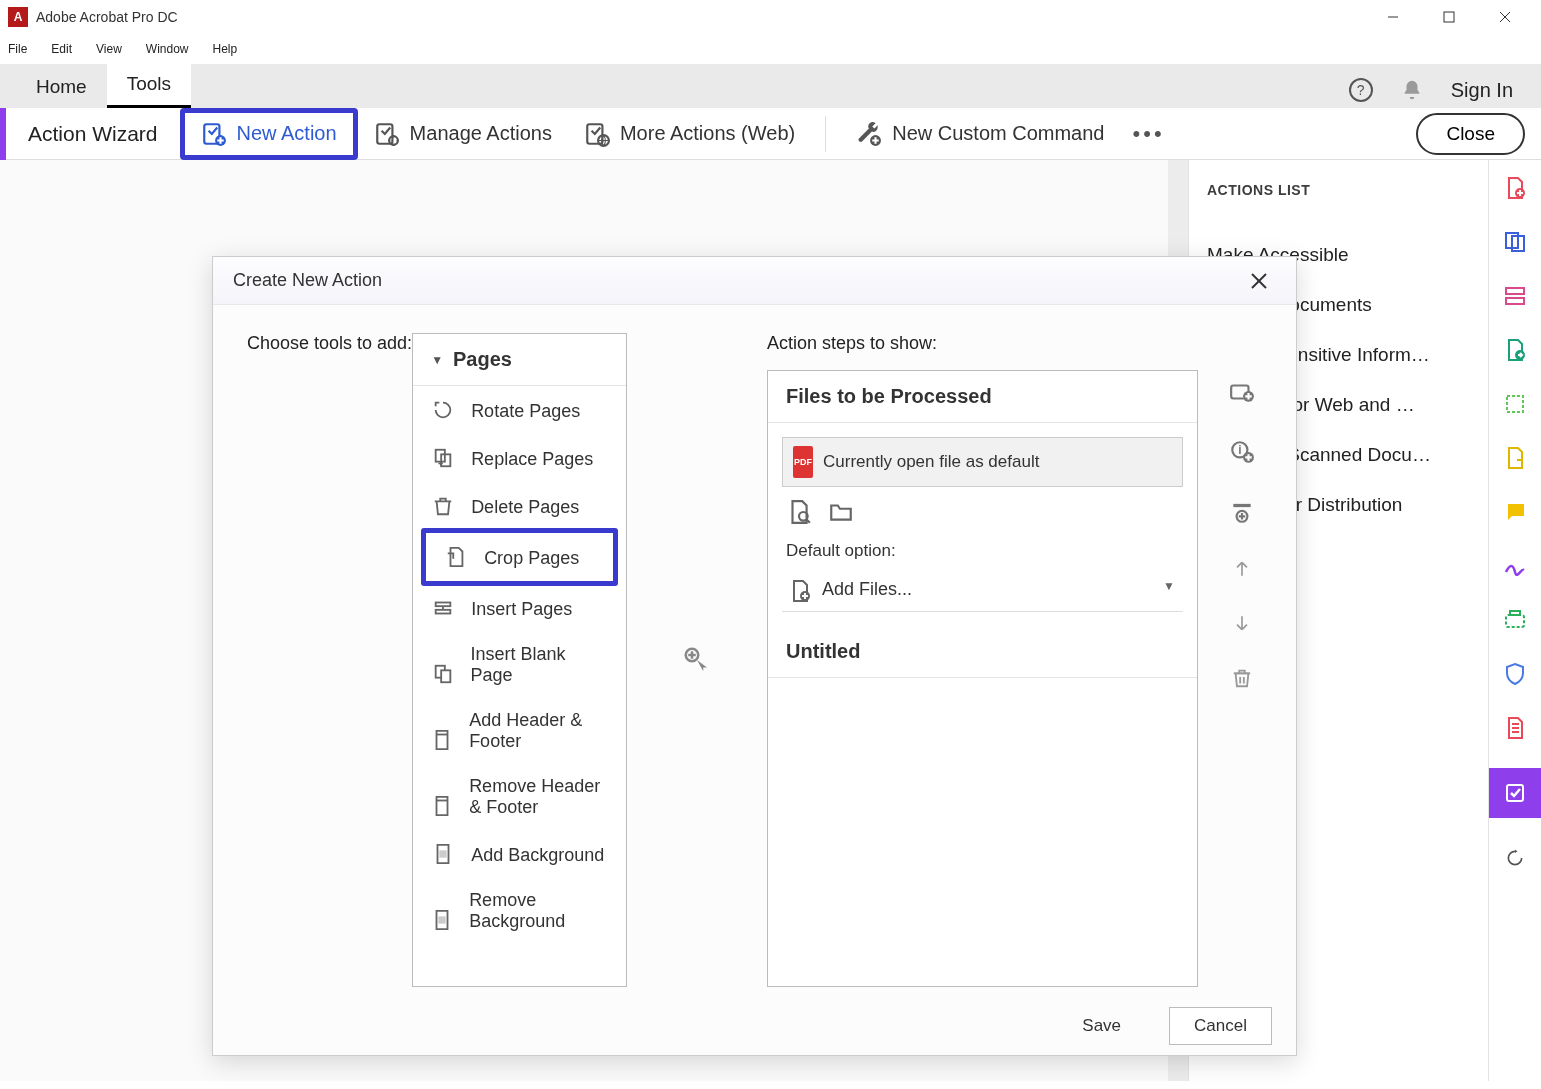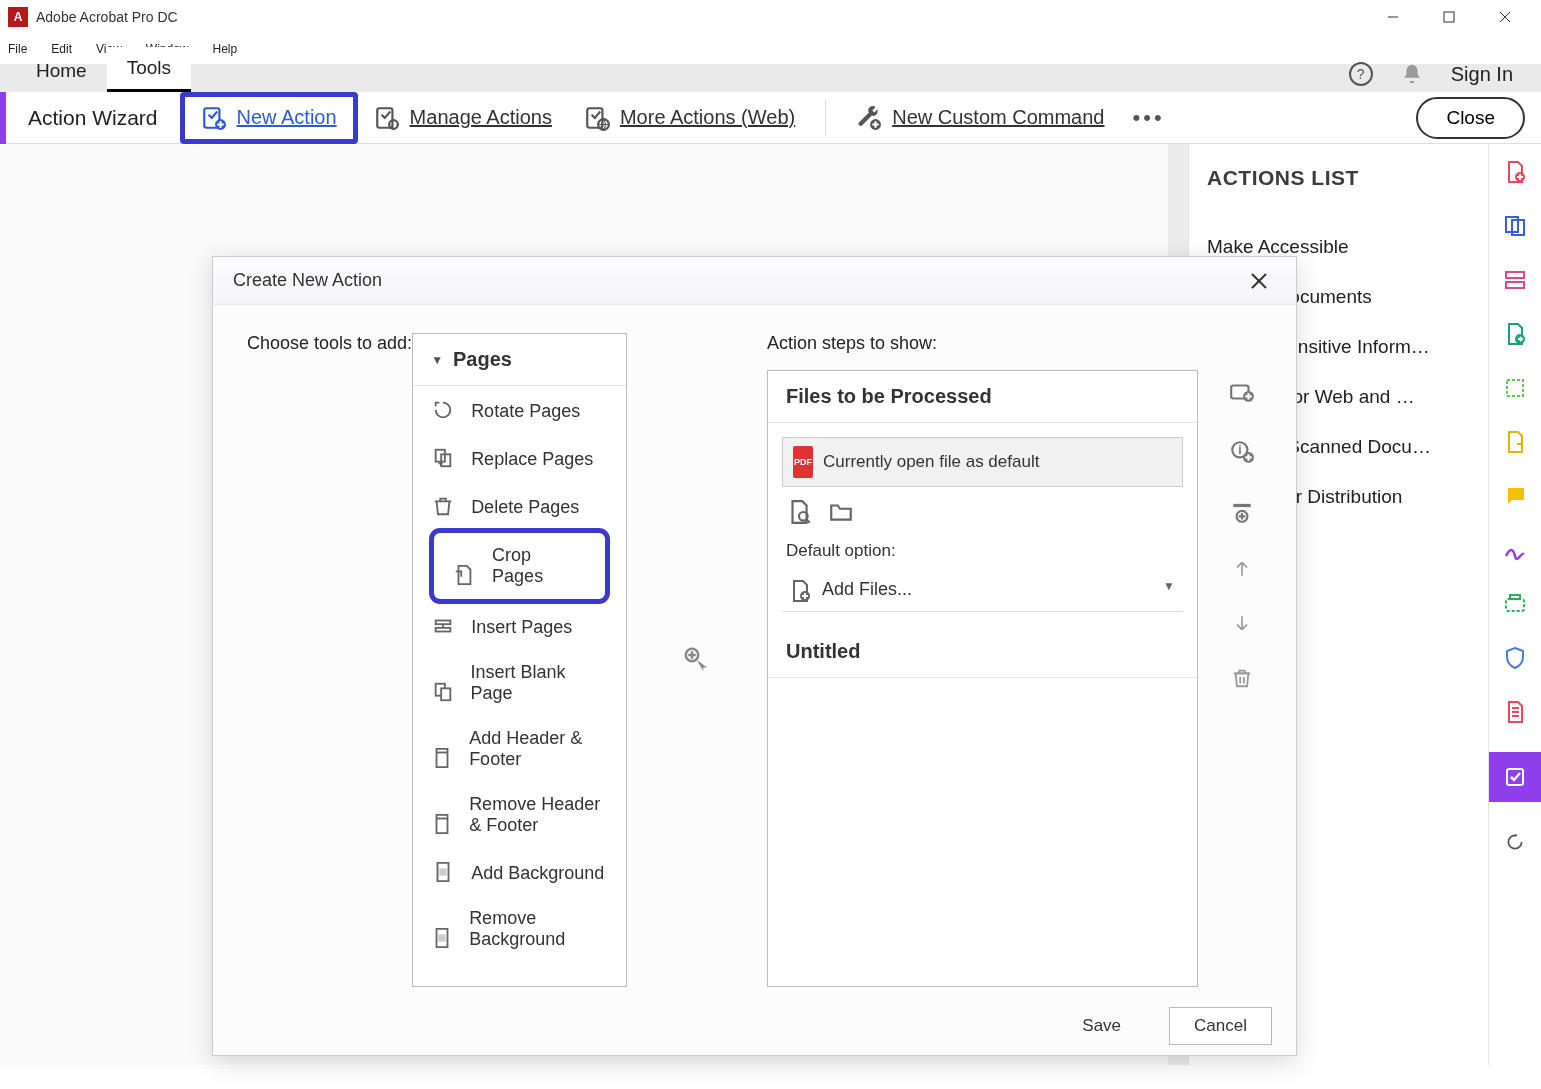--- a/index.html
+++ b/index.html
@@ -10,49 +10,49 @@
   .app-icon { width: 20px; height: 20px; background: #b51a1a; color: #fff; display: flex; align-items: center; justify-content: center; font-weight: bold; font-size: 12px; margin-right: 8px; }
   .title-text { font-size: 14px; color: #333; flex: 1; }
   .win-controls { display: flex; gap: 0; }
   .win-btn { width: 56px; height: 34px; display: flex; align-items: center; justify-content: center; font-size: 14px; color: #333; }
 
   
   .menubar { height: 30px; display: flex; align-items: center; padding: 0 8px; gap: 24px; background:#fff; }
   .menubar span { font-size: 12px; color: #222; }
 
   
-  .tabbar { height: 28px; display: flex; align-items: flex-end; background: #eaeaea; padding: 0 16px; }
+  .tabbar { height: 44px; display: flex; align-items: flex-end; background: #eaeaea; padding: 0 16px; }
   .tab { padding: 10px 20px; font-size: 19px; color: #222; }
   .tab.active { background: #fff; border-bottom: 3px solid #000; font-weight: 500; }
   .tabbar-spacer { flex: 1; }
   .tab-right { display: flex; align-items: center; gap: 28px; padding-right: 12px; padding-bottom: 6px; }
   .help-circ { width: 24px; height: 24px; border: 2px solid #555; border-radius: 50%; display:flex; align-items:center; justify-content:center; font-size:14px; color:#555; }
   .bell-icon { color:#888; font-size:20px; }
   .signin { font-size: 20px; color: #222; }
 
   
   .toolbar { height: 52px; display: flex; align-items: center; border-bottom: 1px solid #ddd; background:#fff; position: relative; }
   .purple-bar { position: absolute; left: 0; top: 0; width: 6px; height: 60px; background: #8e3eea; }
   .aw-label { font-size: 21px; font-weight: 500; padding: 0 22px 0 28px; color:#222; }
-  .tb-item { display: flex; align-items: center; gap: 10px; padding: 8px 16px; font-size: 20px; color: #333; text-decoration: underline; }
+  .tb-item { display: flex; align-items: center; gap: 10px; padding: 8px 16px; font-size: 20px; color: #333; }
   .tb-item.highlighted { border: 5px solid #3a3acf; border-radius: 4px; color: #2e5bd1; }
   .tb-icon { width: 26px; height: 26px; display:flex; align-items:center; justify-content:center; color:#555; }
   .tb-sep { width: 1px; height: 36px; background: #ddd; margin: 0 14px; }
   .tb-more-dots { font-size: 22px; color: #555; padding: 0 12px; letter-spacing: 3px; }
   .tb-spacer { flex: 1; }
   .close-pill { border: 2px solid #333; border-radius: 22px; padding: 8px 28px; font-size: 19px; margin-right: 16px; }
 
   
   .main { display: flex; height: calc(1089px - 34px - 30px - 44px - 60px); background:#f5f5f5; position:relative; }
   .doc-area { flex: 1; background: #fafafa; border-right: 1px solid #e3e3e3; position: relative; }
   .scroll-gutter { position: absolute; right: 0; top: 0; width: 20px; height: 100%; background: #ececec; }
 
   
   .actions-panel { width: 300px; background: #fff; border-right: 1px solid #e3e3e3; padding: 22px 18px; }
-  .actions-title { font-size: 21px; font-weight: 700; color: #3c3c3c; letter-spacing: 0.5px; margin-bottom: 32px; }
+  .actions-title { font-size: 14px; font-weight: 700; color: #3c3c3c; letter-spacing: 0.5px; margin-bottom: 32px; }
   .actions-panel .row { font-size: 19px; color: #222; padding: 14px 0; white-space: nowrap; overflow: hidden; text-overflow: ellipsis; }
 
   
   .right-strip { width: 52px; background: #fff; display:flex; flex-direction:column; align-items:center; padding-top: 14px; gap: 26px; }
   .rs-icon { width: 28px; height: 28px; display:flex; align-items:center; justify-content:center; }
   .rs-icon.active { background: #8e3eea; width: 52px; height: 50px; }
 
   
   .modal { position: absolute; left: 212px; top: 256px; width: 1085px; height: 800px; background: #fff; border: 1px solid #ccc; box-shadow: 0 6px 24px rgba(0,0,0,0.15); display:flex; flex-direction:column; }
   .modal-head { height: 48px; display:flex; align-items:center; padding: 0 20px; border-bottom: 1px solid #e8e8e8; background: linear-gradient(to bottom, #fdfdff, #f4f4fa); }
@@ -64,21 +64,21 @@
   .btn-outl { font-size: 17px; color: #333; padding: 8px 24px; border: 1px solid #bbb; background:#fff; }
 
   
   .mcol-left { width: 380px; display:flex; }
   .mcol-head { font-size: 18px; color:#222; margin-bottom: 16px; }
   .tools-box { flex:1; border:1px solid #bbb; background:#fff; display:flex; flex-direction:column; overflow:hidden; }
   .group-head { display:flex; align-items:center; gap:10px; padding: 14px 18px; font-size:20px; font-weight:600; color:#333; border-bottom:1px solid #e5e5e5; }
   .group-caret { font-size:12px; color:#555; }
   .tool-list { flex:1; overflow-y:auto; position:relative; }
   .tool-row { display:flex; align-items:flex-end; gap:16px; padding: 12px 18px; font-size:18px; color:#333; }
-  .tool-row.highlighted { border: 5px solid #3a3acf; border-radius: 11px; margin: -2px 16px; }
+  .tool-row.highlighted { border: 5px solid #3a3acf; border-radius: 3px; margin: -2px 8px; }
   .tool-icn { width:24px; height:24px; color:#666; display:flex; align-items:center; justify-content:center; }
   .tool-list::-webkit-scrollbar { width: 16px; }
   .tool-list::-webkit-scrollbar-thumb { background: #bdbdbd; }
   .tool-list::-webkit-scrollbar-track { background: #f0f0f0; }
 
   
   .mcol-mid { width: 60px; display:flex; align-items:center; justify-content:center; }
   .add-arrow { color:#888; font-size:26px; }
 
   

